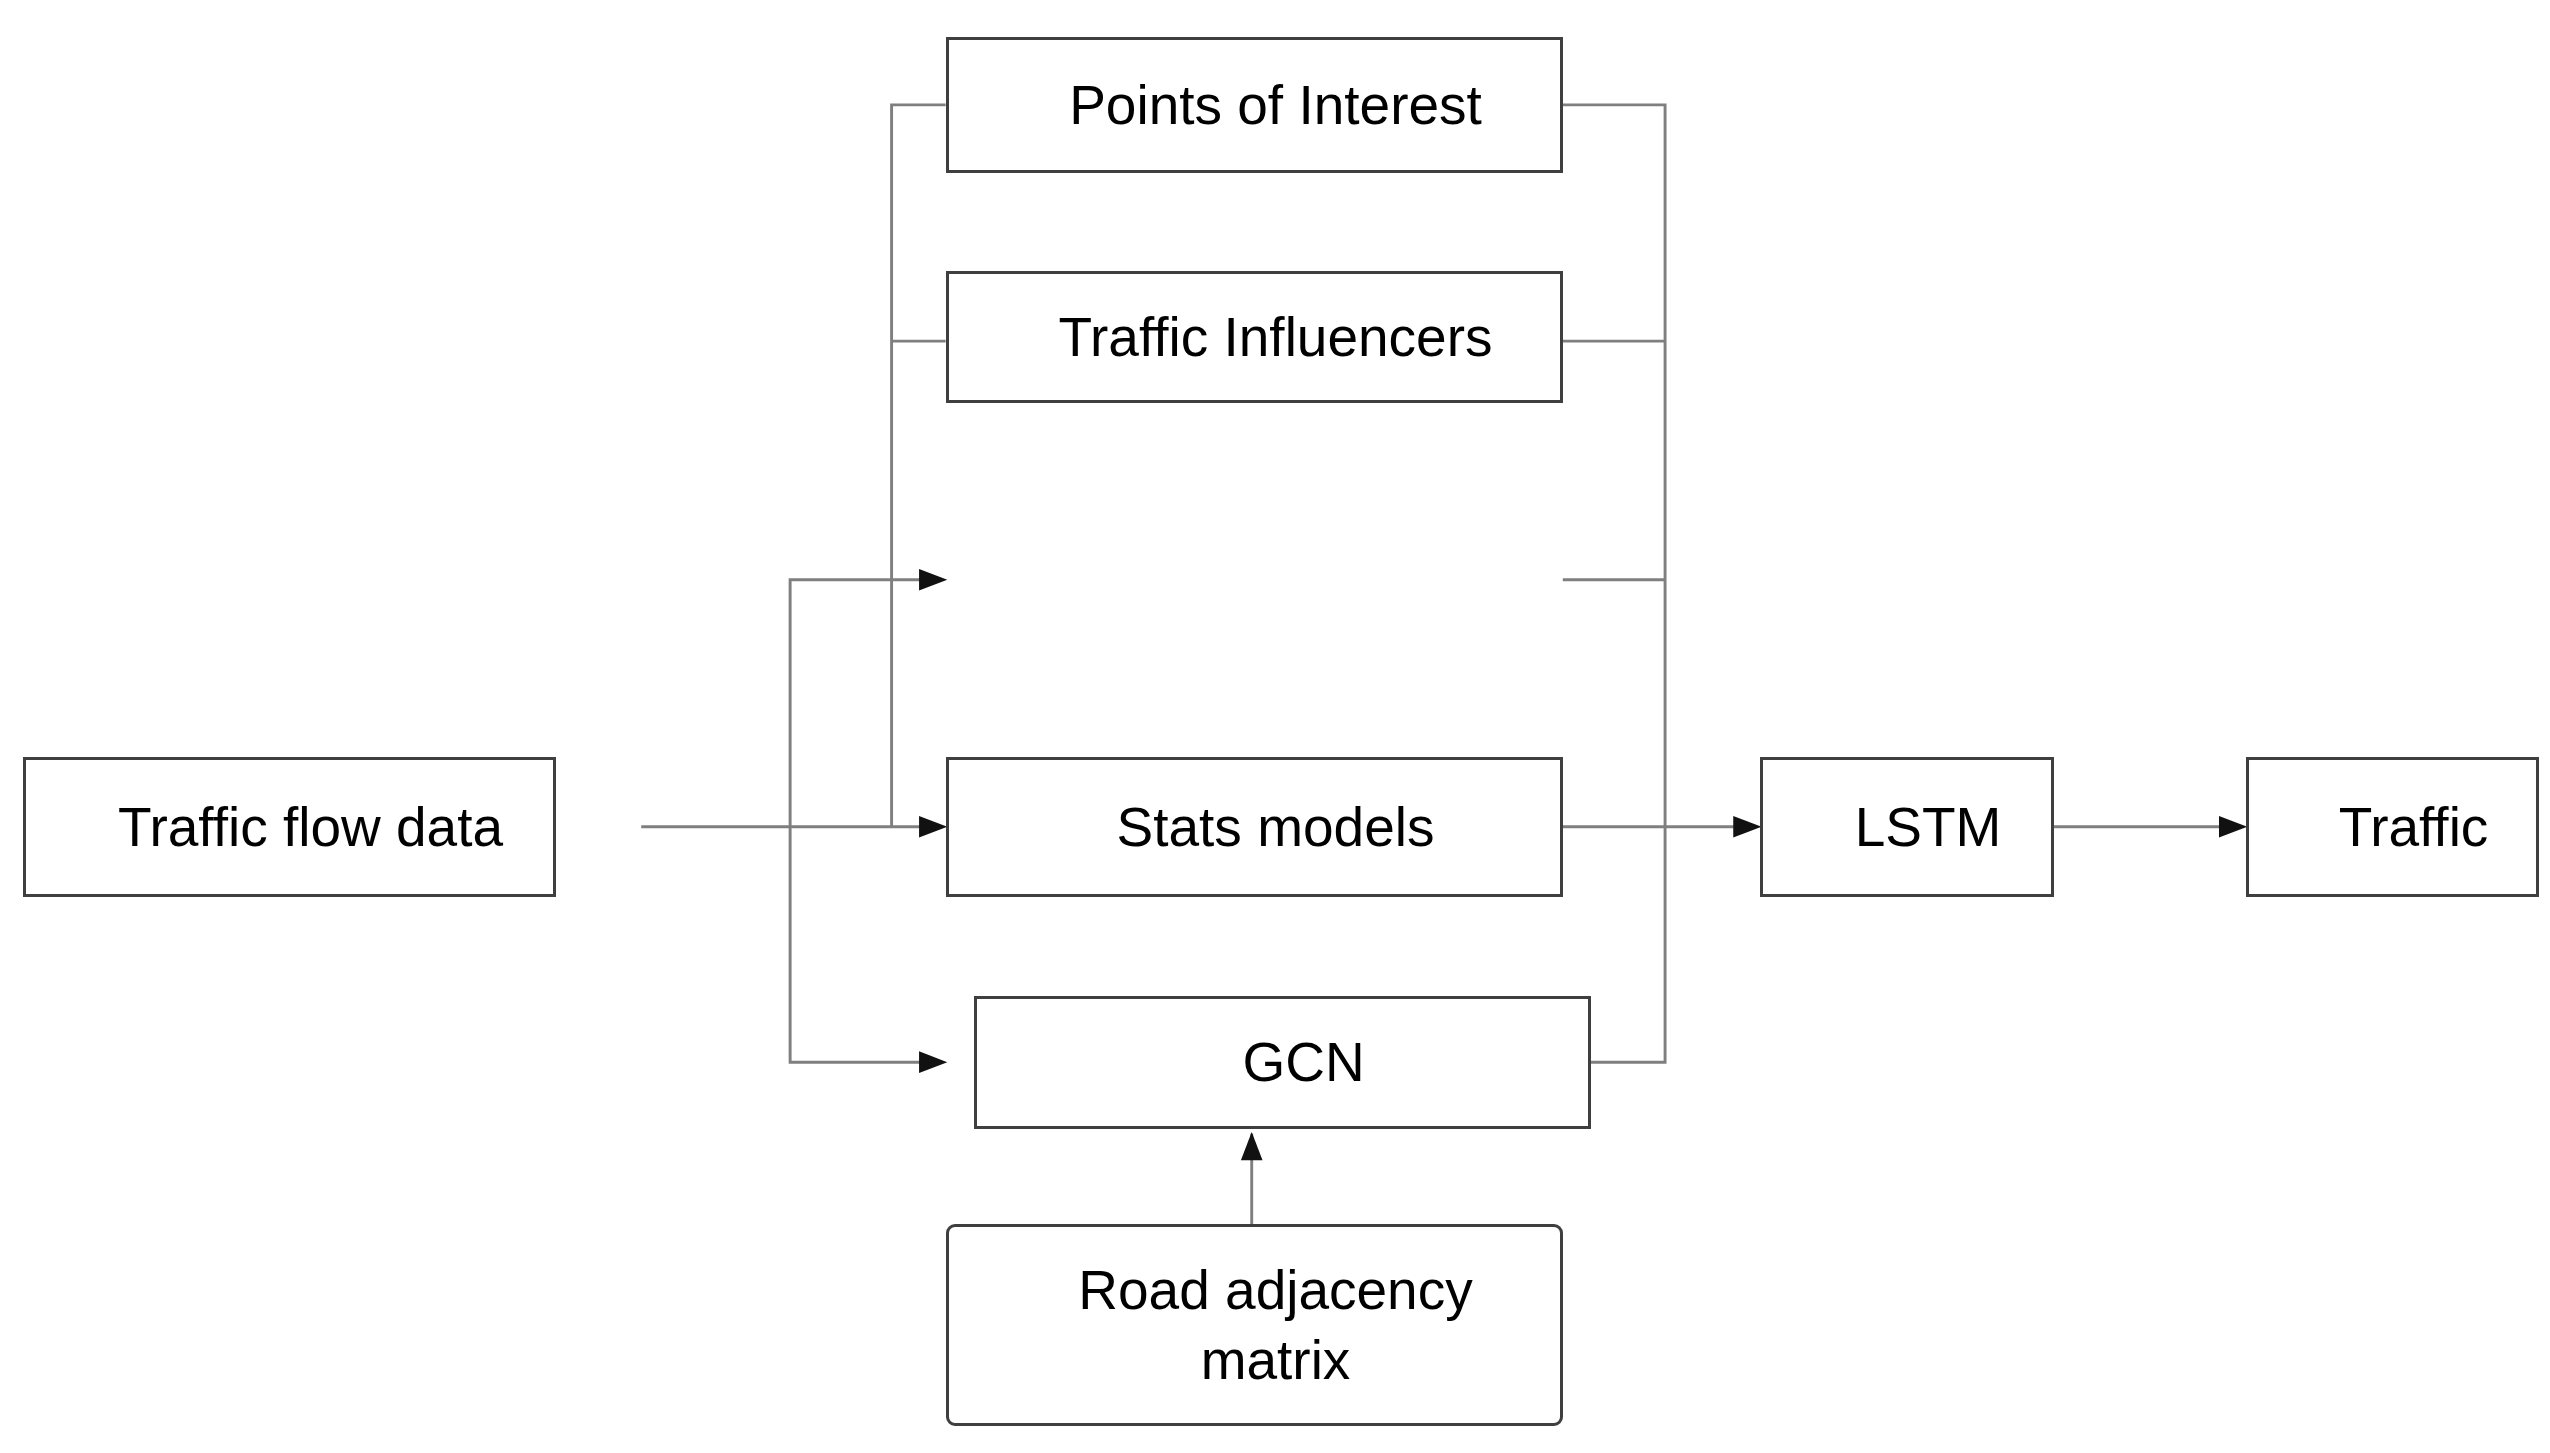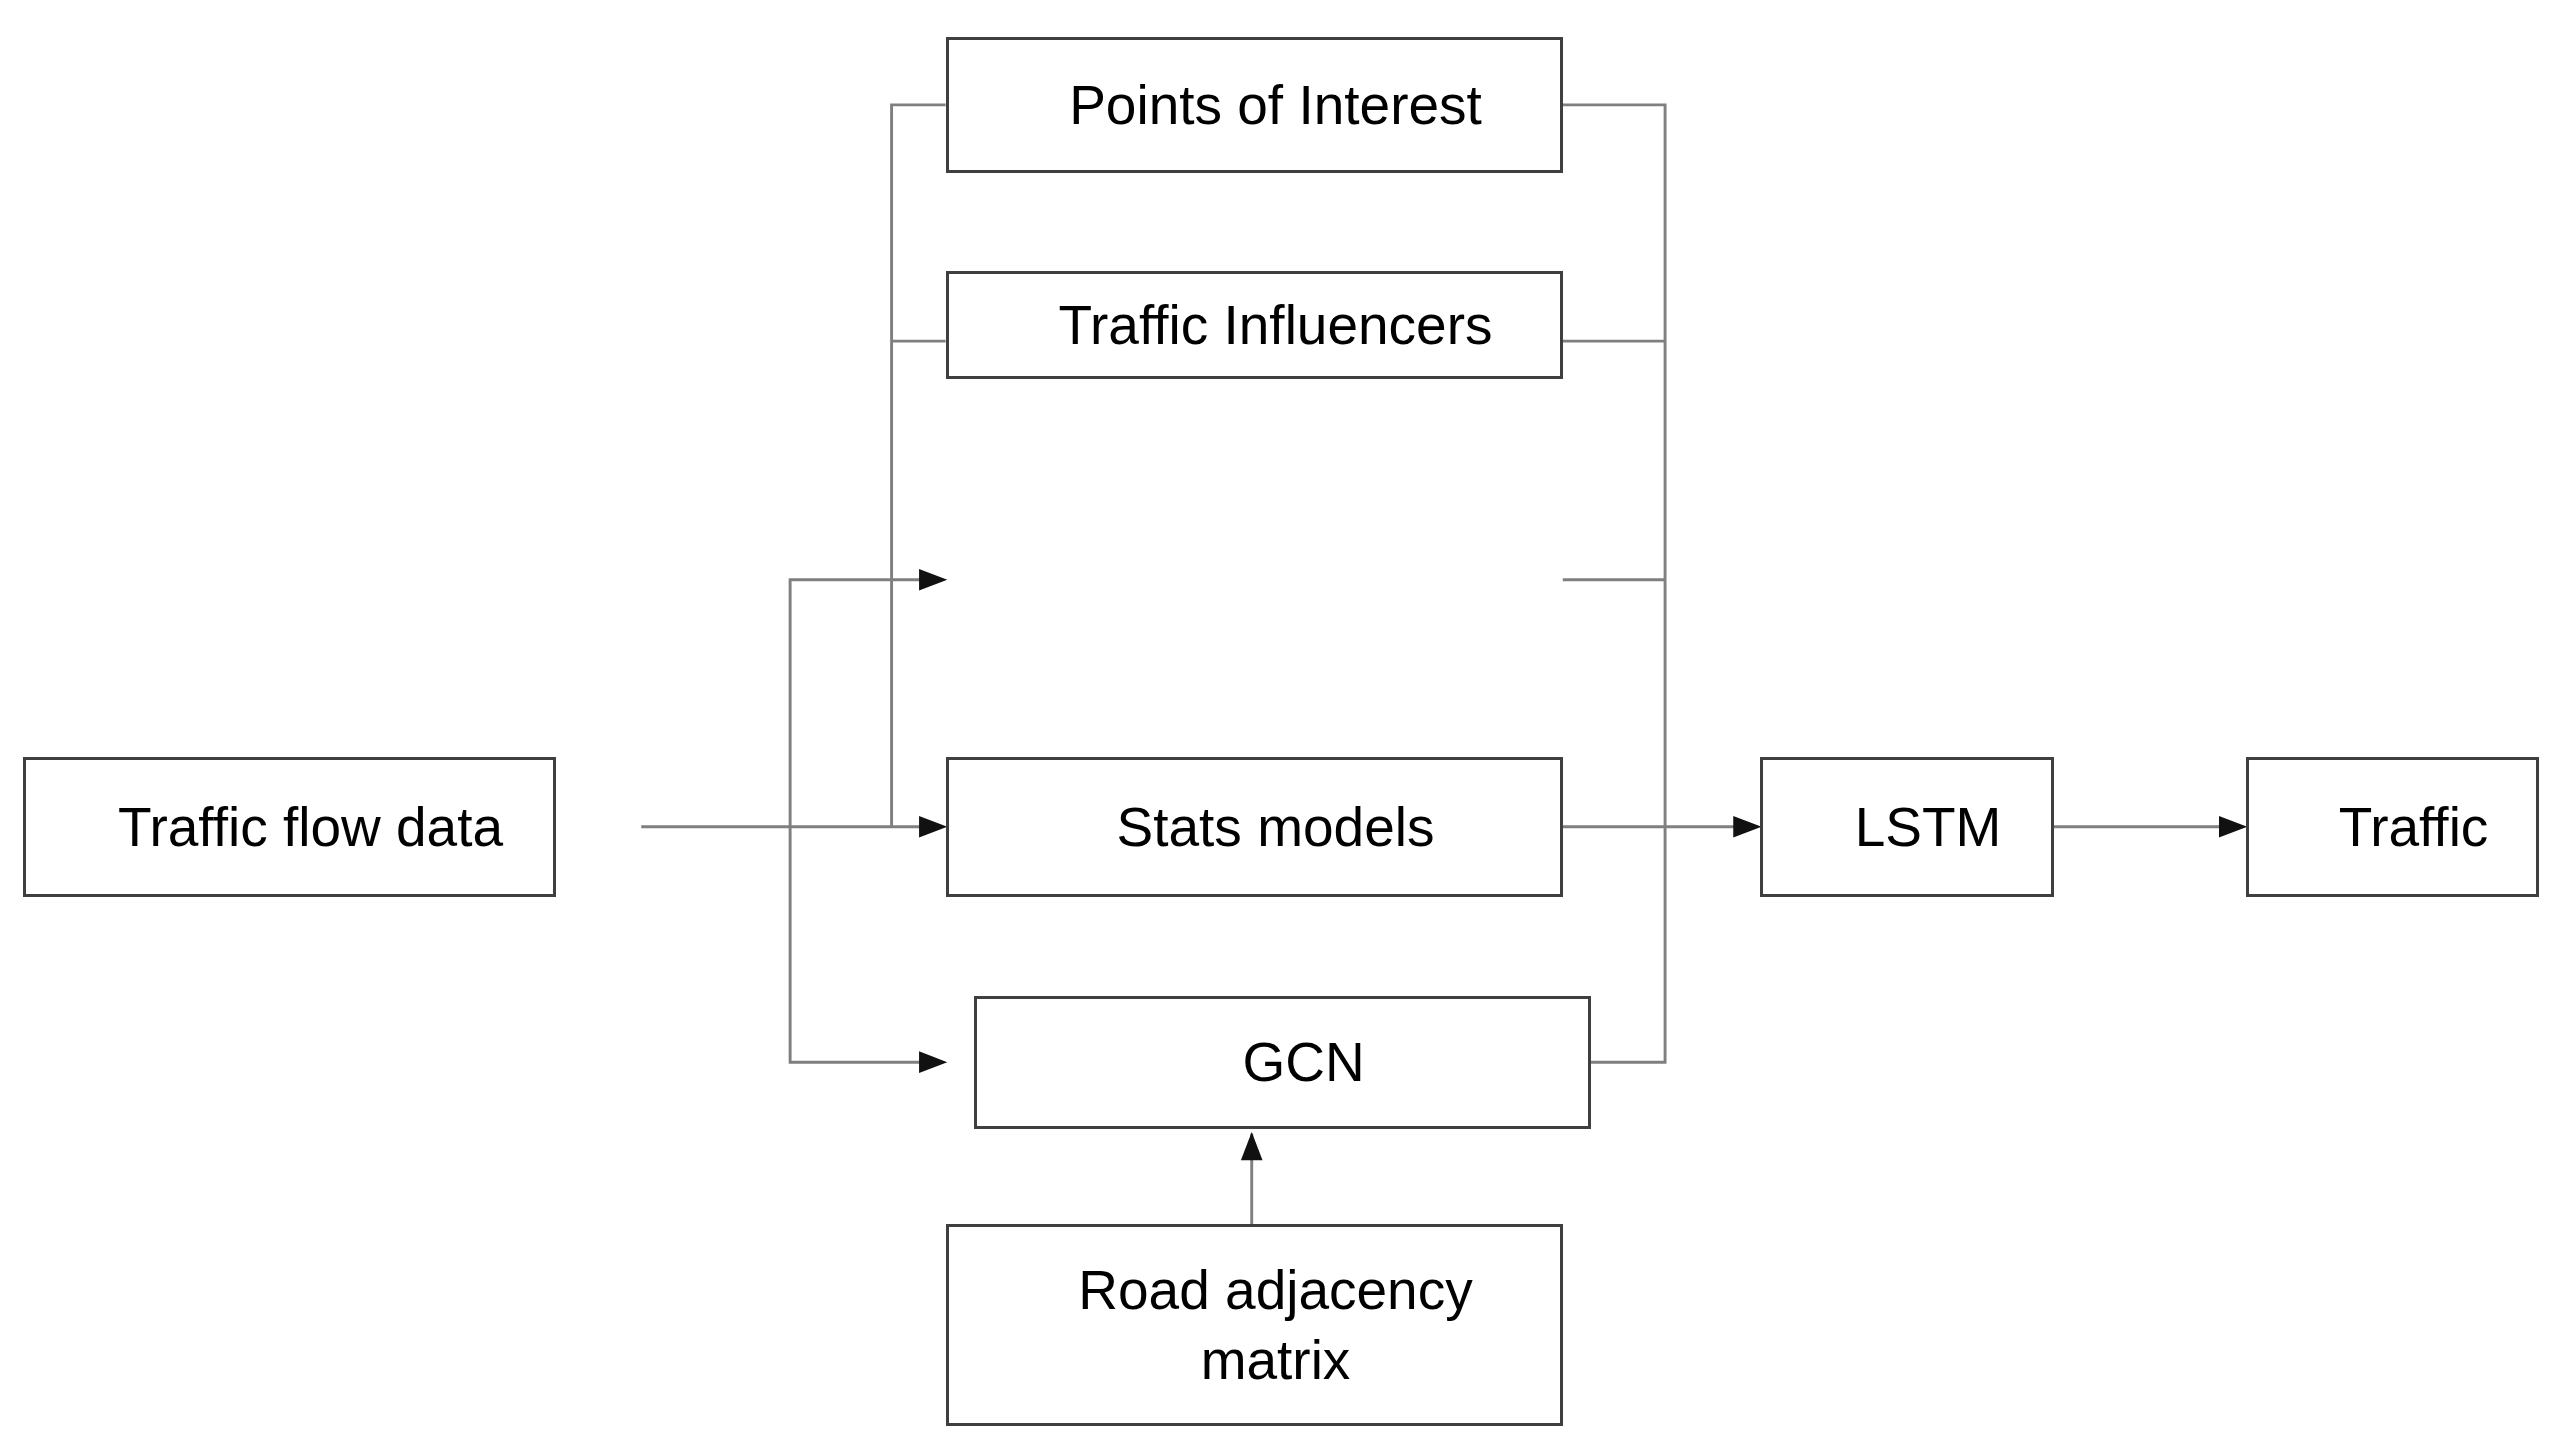--- a/index.html
+++ b/index.html
@@ -82,34 +82,34 @@
   </svg>
 
   <div class="node" style="left:23px; top:757px; width:533px; height:140px;">
     <span class="node-label">Traffic flow data</span>
   </div>
 
   <div class="node" style="left:946px; top:37px; width:617px; height:136px;">
     <span class="node-label">Points of Interest</span>
   </div>
 
-  <div class="node" style="left:946px; top:271px; width:617px; height:108px;">
+  <div class="node" style="left:946px; top:271px; width:617px; height:132px;">
     <span class="node-label">Traffic Influencers</span>
   </div>
 
 
   <div class="node" style="left:946px; top:757px; width:617px; height:140px;text-align:center;">
     <span class="node-label">Stats models</span>
   </div>
 
   <div class="node" style="left:974px; top:996px; width:617px; height:133px;">
     <span class="node-label">GCN</span>
   </div>
 
-  <div class="node" style="left:946px; top:1224px; width:617px; height:202px;">
+  <div class="node" style="left:946px; top:1224px; width:617px; height:202px;border-radius:9px;">
     <span class="node-label">Road adjacency
 matrix</span>
   </div>
 
   <div class="node" style="left:1760px; top:757px; width:294px; height:140px;">
     <span class="node-label">LSTM</span>
   </div>
 
   <div class="node" style="left:2246px; top:757px; width:293px; height:140px;">
     <span class="node-label">Traffic</span>

